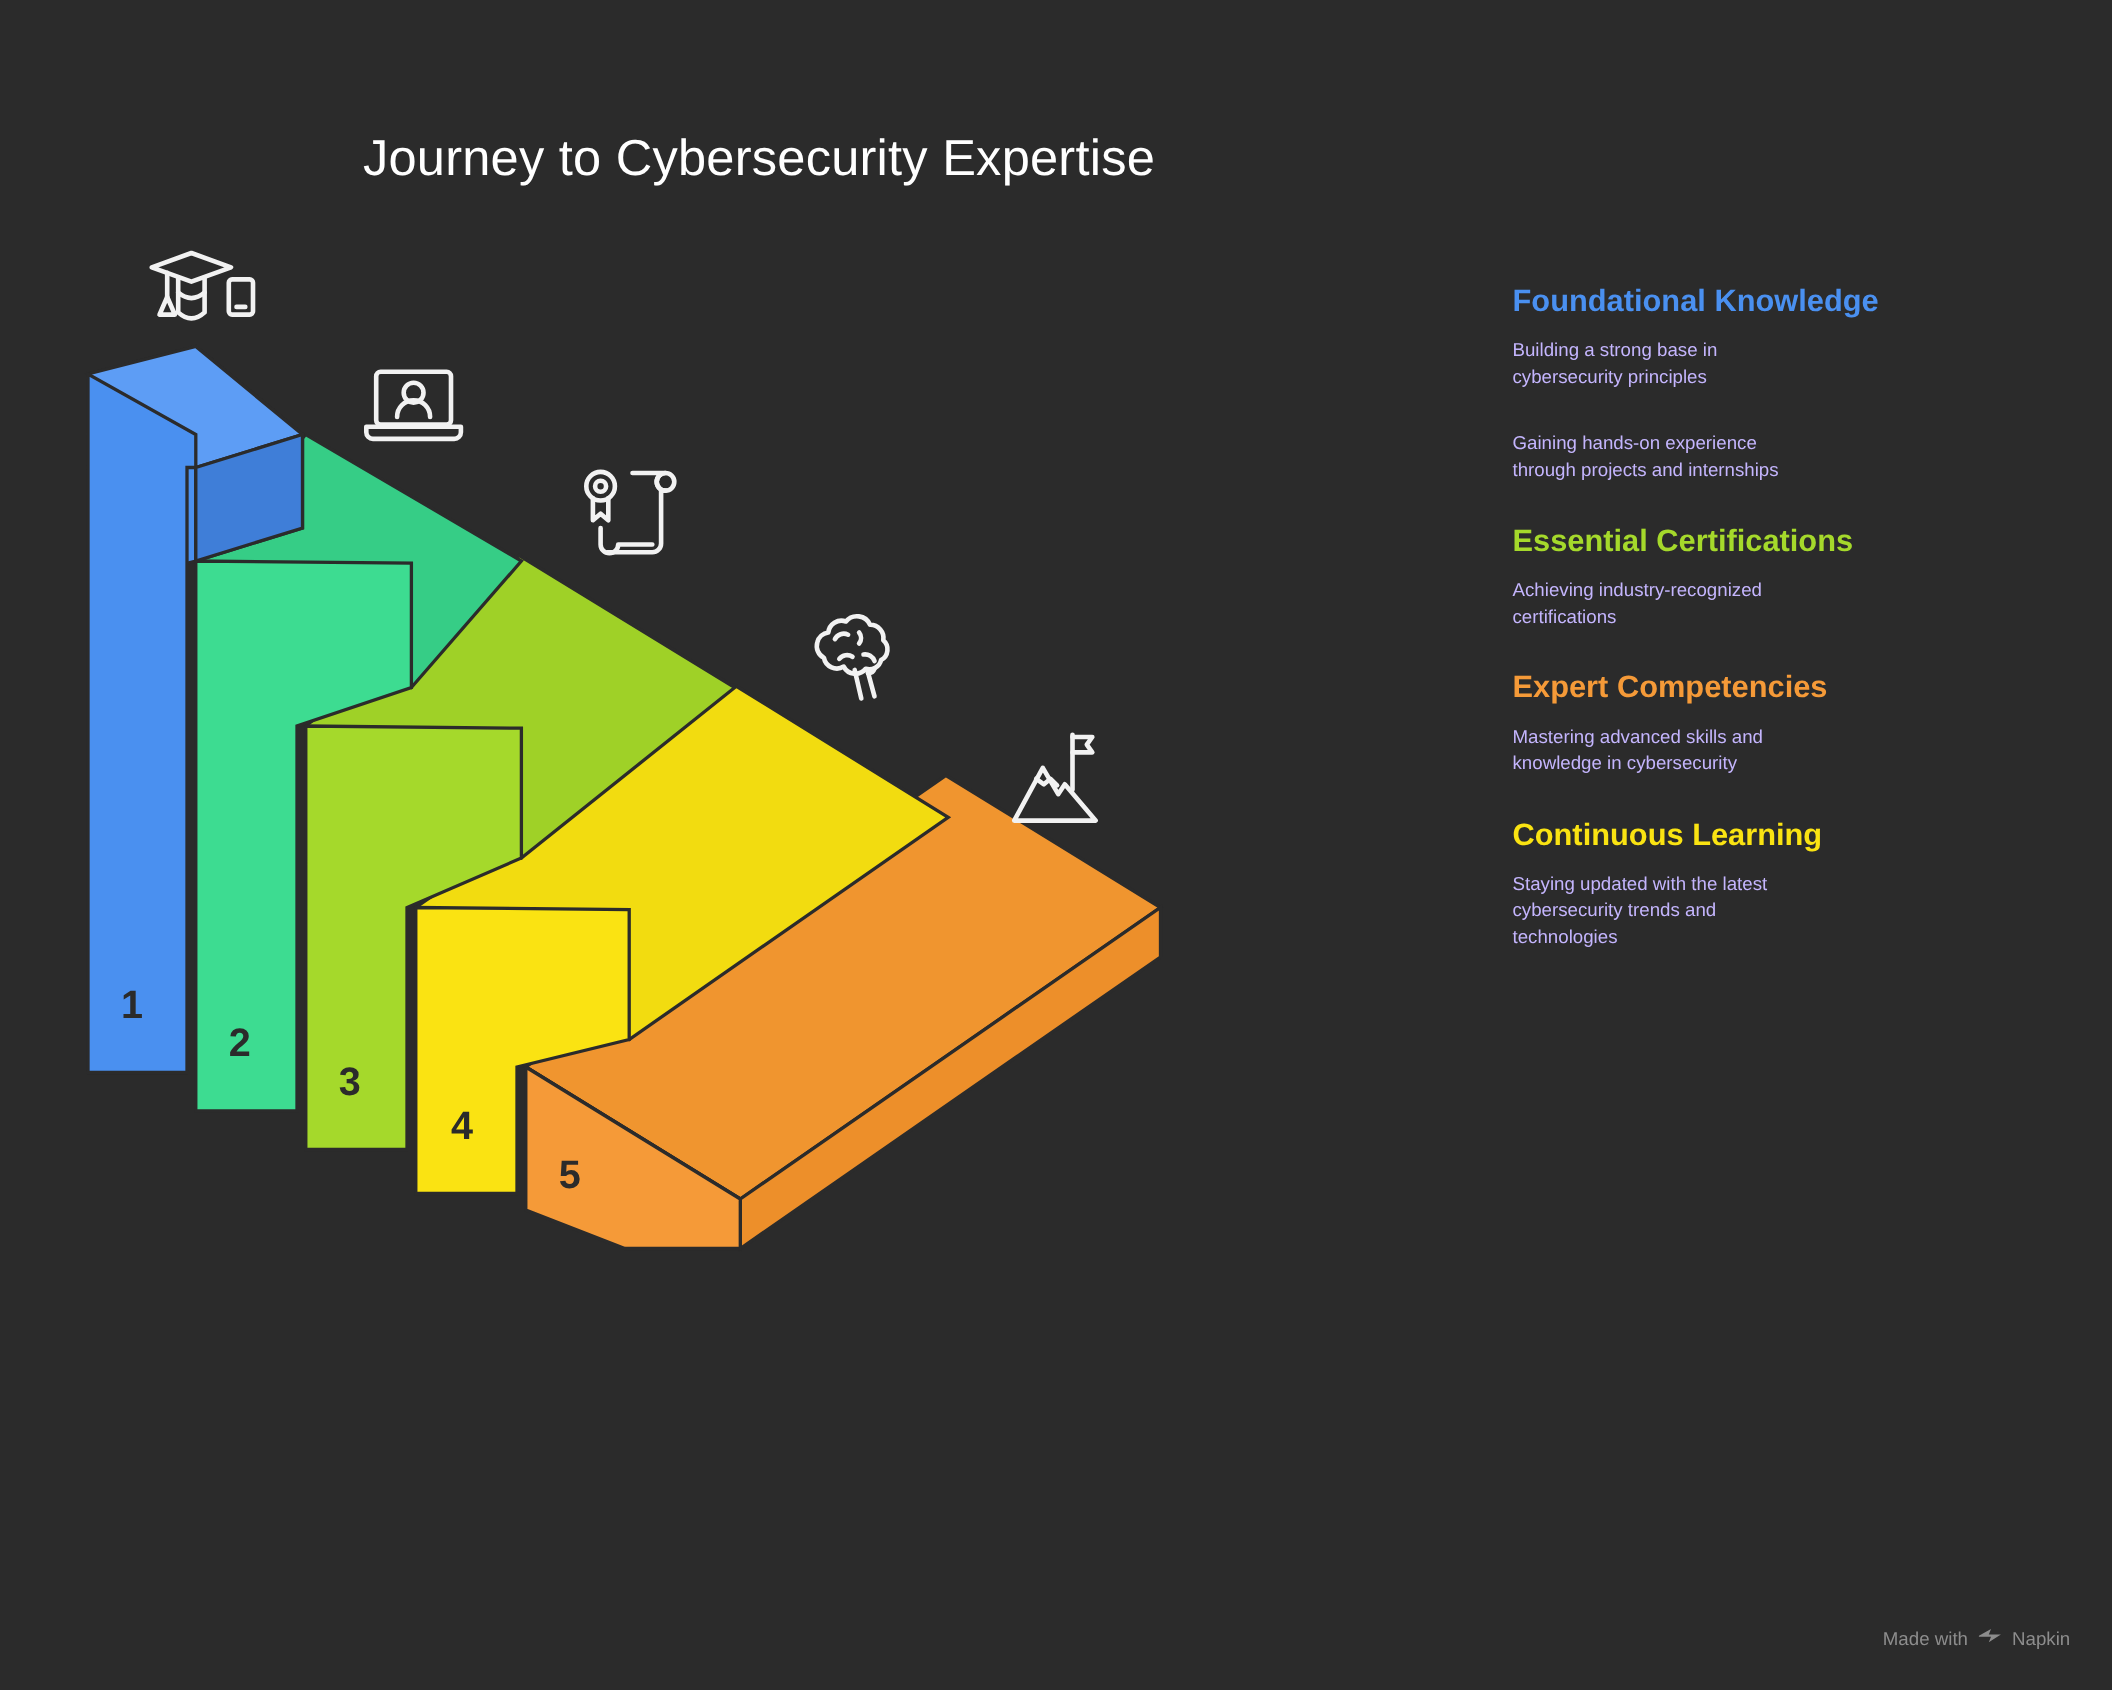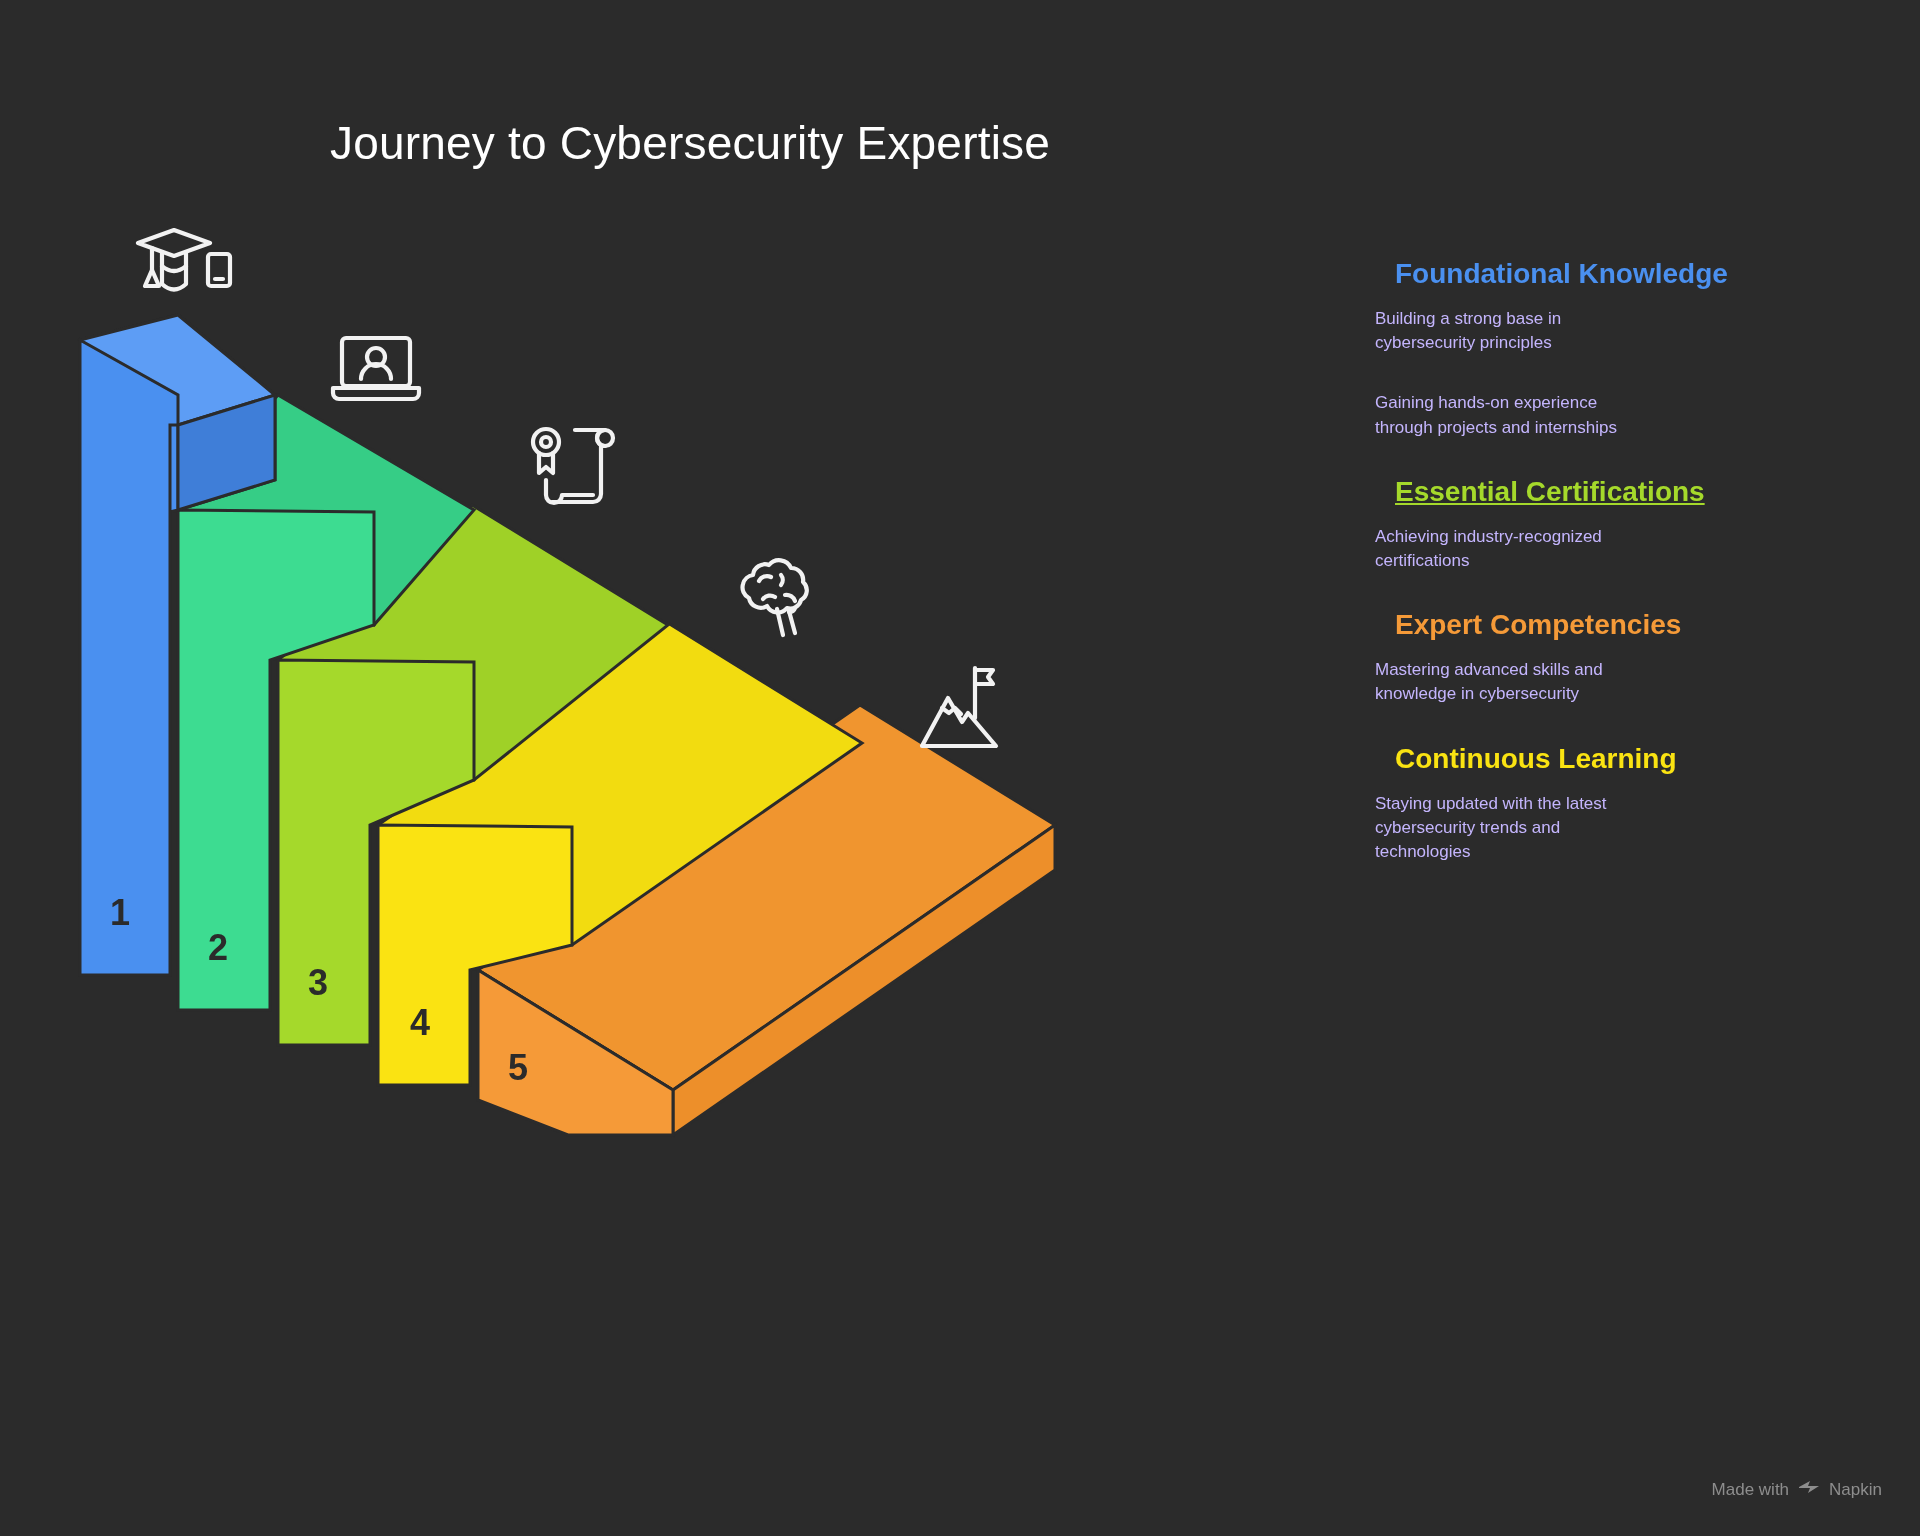--- a/index.html
+++ b/index.html
@@ -31,21 +31,20 @@
   .stair-icon { position:absolute; }
   .stair-icon svg { display:block; }
 
   
   #details { position:absolute; left:1375px; top:258px; width:470px; }
   .detail-block { margin-bottom:36px; }
   .detail-block:last-child { margin-bottom:0; }
   .detail-head {
     font-size:28px; font-weight:bold; line-height:1.15;
     margin-bottom:17px;
-    margin-left:20px;
   }
   .detail-body {
     font-size:17px; line-height:1.42; color:#c4b5fd;
     white-space:pre-line;
   }
 
   
   #watermark {
     position:absolute; right:38px; bottom:36px;
     display:flex; align-items:center; gap:9px;
@@ -159,21 +158,21 @@
     <div class="detail-body">Building a strong base in
 cybersecurity principles</div>
   </div>
 
   <div class="detail-block">
     <div class="detail-body">Gaining hands-on experience
 through projects and internships</div>
   </div>
 
   <div class="detail-block">
-    <div class="detail-head" style="color: rgb(165, 217, 43); text-decoration: underline;">Essential Certifications</div>
+    <div class="detail-head" style="color: rgb(165, 217, 43);">Essential Certifications</div>
     <div class="detail-body">Achieving industry-recognized
 certifications</div>
   </div>
 
   <div class="detail-block">
     <div class="detail-head" style="color: rgb(245, 154, 56);">Expert Competencies</div>
     <div class="detail-body">Mastering advanced skills and
 knowledge in cybersecurity</div>
   </div>
 

